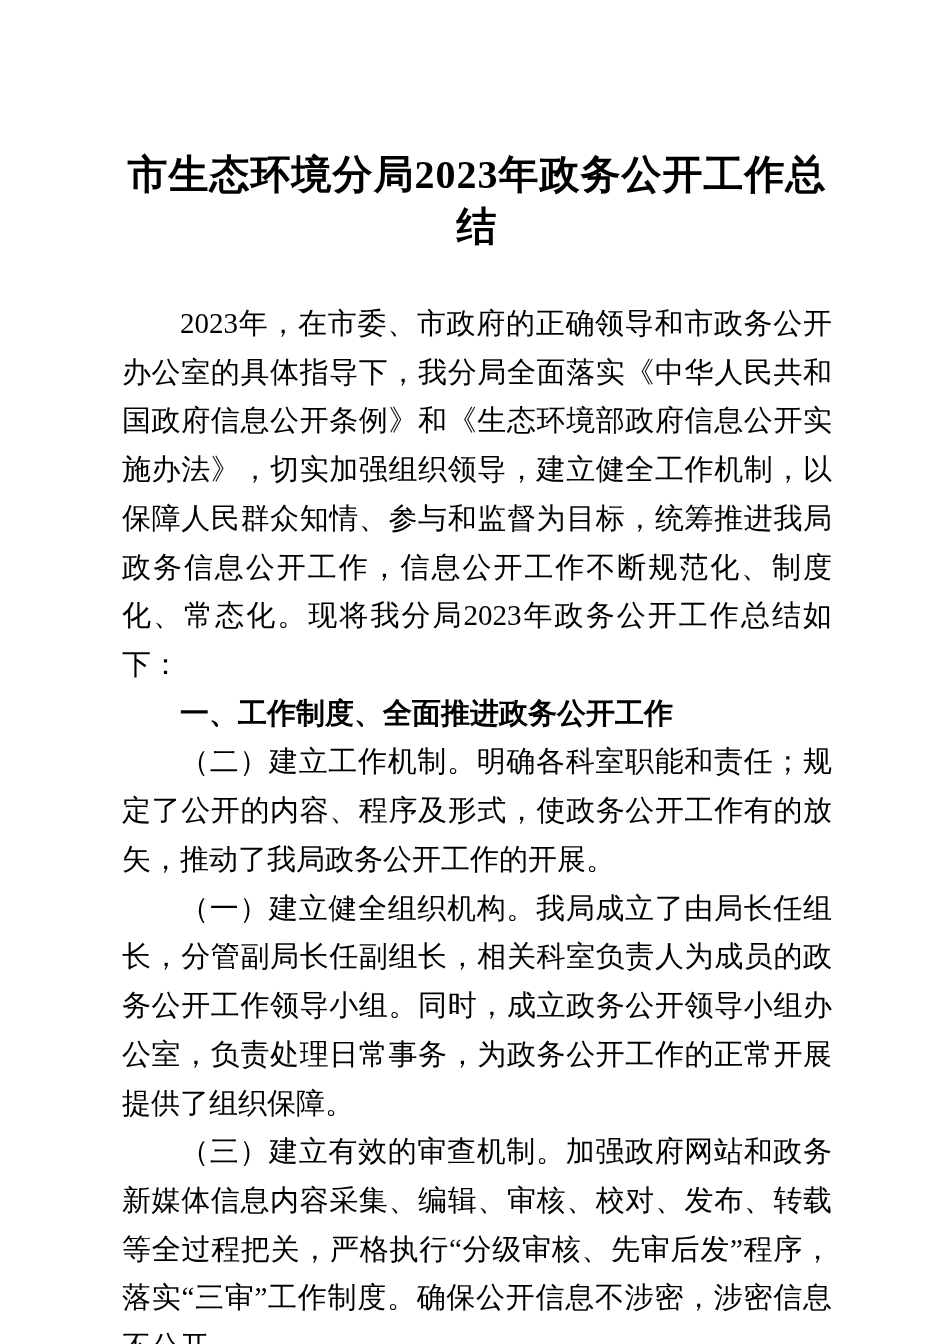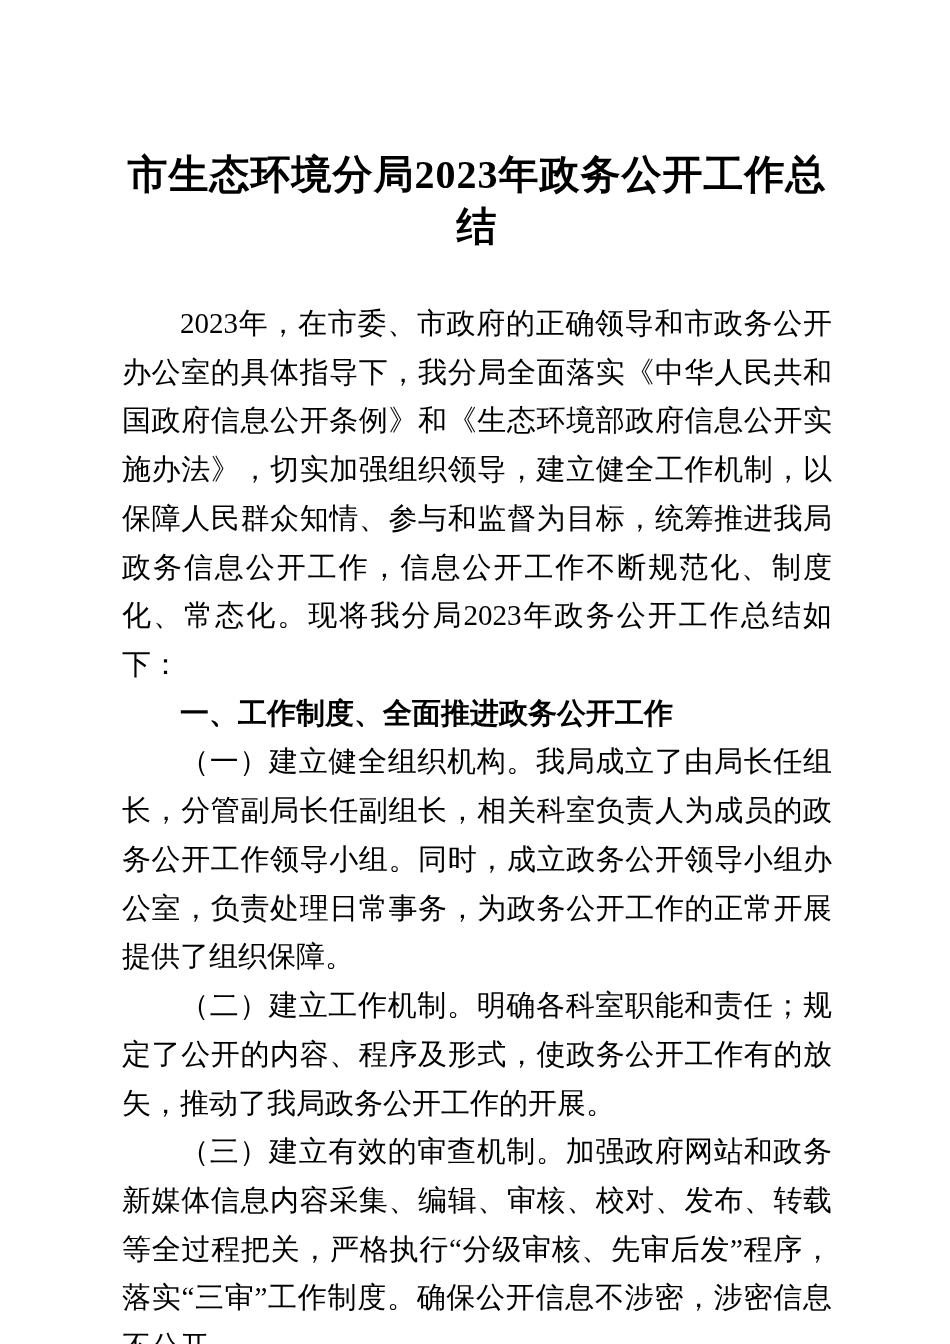--- a/index.html
+++ b/index.html
@@ -50,17 +50,17 @@
     }
   </style>
 </head>
 <body>
 
 <div class="page">
   <h1 class="doc-title">市生态环境分局2023年政务公开工作总结</h1>
   <div class="doc-body">
       <p class="para body">2023年，在市委、市政府的正确领导和市政务公开办公室的具体指导下，我分局全面落实《中华人民共和国政府信息公开条例》和《生态环境部政府信息公开实施办法》，切实加强组织领导，建立健全工作机制，以保障人民群众知情、参与和监督为目标，统筹推进我局政务信息公开工作，信息公开工作不断规范化、制度化、常态化。现将我分局2023年政务公开工作总结如下：</p>
       <p class="para heading1">一、工作制度、全面推进政务公开工作</p>
+      <p class="para body">（二）建立工作机制。明确各科室职能和责任；规定了公开的内容、程序及形式，使政务公开工作有的放矢，推动了我局政务公开工作的开展。</p>
       <p class="para body">（一）建立健全组织机构。我局成立了由局长任组长，分管副局长任副组长，相关科室负责人为成员的政务公开工作领导小组。同时，成立政务公开领导小组办公室，负责处理日常事务，为政务公开工作的正常开展提供了组织保障。</p>
-      <p class="para body">（二）建立工作机制。明确各科室职能和责任；规定了公开的内容、程序及形式，使政务公开工作有的放矢，推动了我局政务公开工作的开展。</p>
       <p class="para body">（三）建立有效的审查机制。加强政府网站和政务新媒体信息内容采集、编辑、审核、校对、发布、转载等全过程把关，严格执行“分级审核、先审后发”程序，落实“三审”工作制度。确保公开信息不涉密，涉密信息不公开。</p>
     </div>
 </div>
 
 </body></html>

